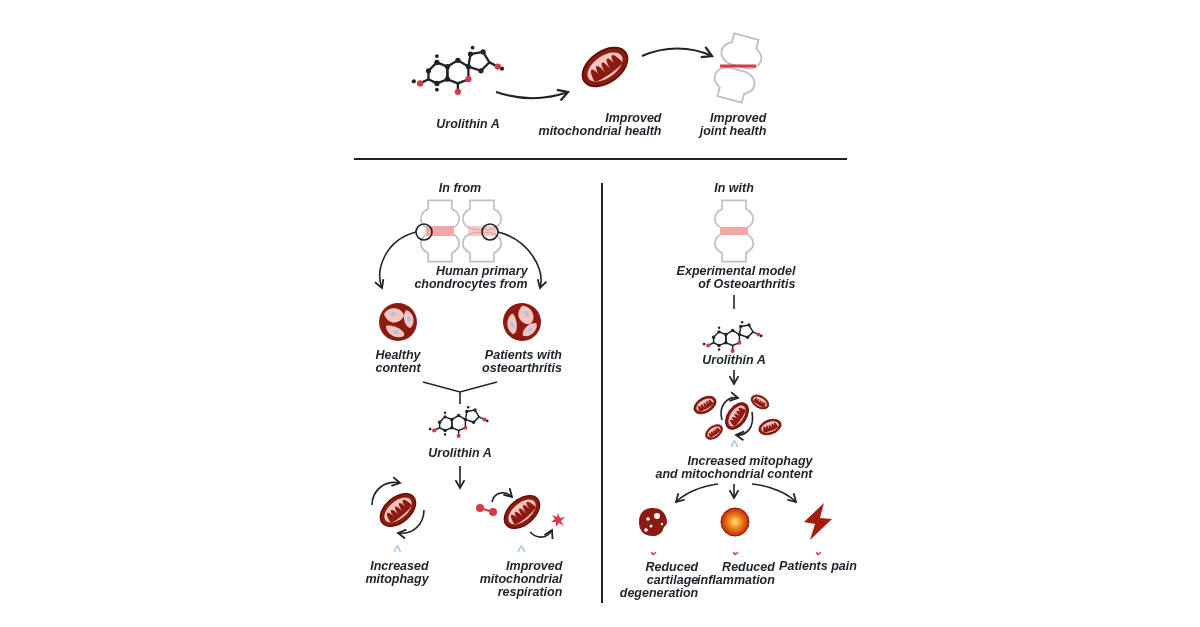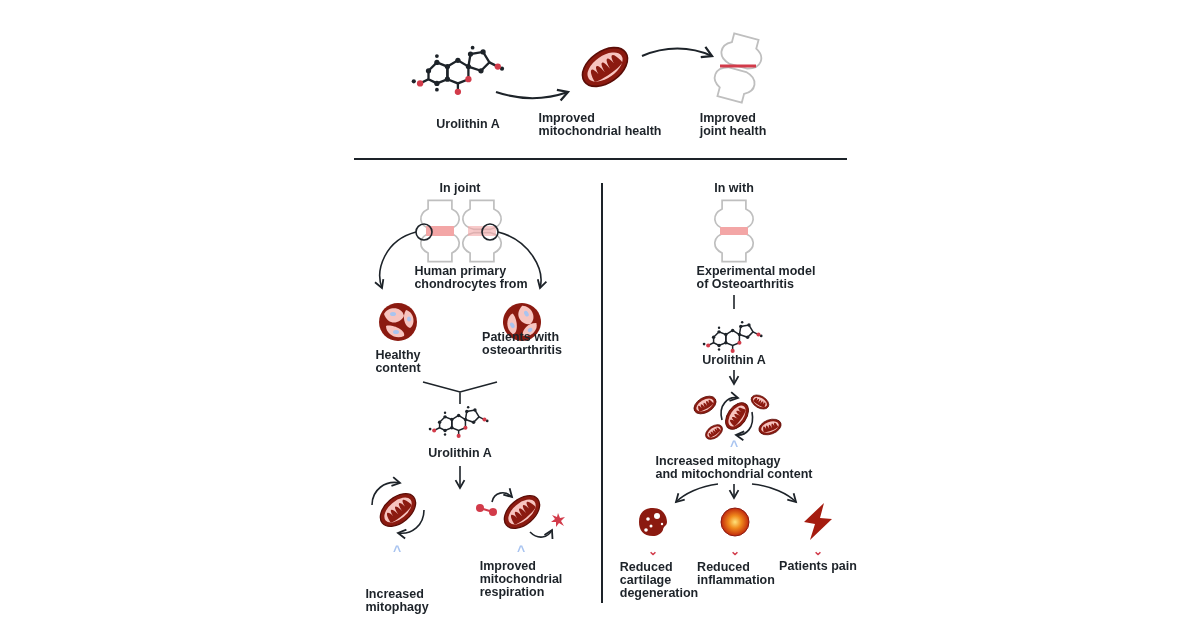--- a/index.html
+++ b/index.html
@@ -1,17 +1,17 @@
 <!DOCTYPE html>
 <html><head>
 <meta charset="utf-8">
 <style>
   html,body{margin:0;padding:0;background:#fff;}
   body{width:1200px;height:627px;position:relative;overflow:hidden;font-family:"Liberation Sans",sans-serif;color:#1d2329;}
-  .lbl{position:absolute;font-weight:700;font-size:12.5px;line-height:13px;text-align:left;white-space:pre-line;transform:translateX(-50%);color:#1d2329;}
+  .lbl{position:absolute;font-weight:700;font-size:12.5px;line-height:13px;text-align:right;white-space:pre-line;transform:translateX(-50%);color:#1d2329;font-style:italic;}
   .ico{position:absolute;}
   svg{overflow:visible;}
 </style>
 </head>
 <body>
 
 <svg width="0" height="0" style="position:absolute">
   <defs>
     <marker id="ah" viewBox="0 0 10 10" refX="8" refY="5" markerWidth="7" markerHeight="7" orient="auto-start-reverse">
       <path d="M1,1 L8,5 L1,9" fill="none" stroke="#1d2329" stroke-width="1.6"></path>
@@ -91,21 +91,21 @@
 </svg>
 <div class="lbl" style="left:468px;top:118px">Urolithin A</div>
 <div class="lbl" style="left:600px;top:112px">Improved
 mitochondrial health</div>
 <div class="lbl" style="left:733px;top:112px">Improved
 joint health</div>
 
 <div style="position:absolute;left:354px;top:158px;width:493px;height:2px;background:#1d2329"></div>
 <div style="position:absolute;left:601px;top:183px;width:2px;height:420px;background:#1d2329"></div>
 
-<div class="lbl" style="left:460px;top:182px">In joint</div>
+<div class="lbl" style="left:460px;top:182px">In from</div>
 <svg class="ico" style="left:440px;top:231px" width="1" height="1">
     <use href="#bone" transform="scale(0.85)"></use>
     <rect x="-14" y="-5" width="28" height="10" fill="#f3a6a6"></rect>
   </svg>
 <svg class="ico" style="left:482px;top:231px" width="1" height="1">
     <use href="#bone" transform="scale(0.85)"></use>
     <rect x="-14" y="-5" width="28" height="10" fill="#f3a6a6" opacity="0.6"></rect>
   </svg>
 <svg class="ico" style="left:0;top:0" width="1200" height="627">
   <circle cx="424" cy="232" r="8" fill="none" stroke="#1d2329" stroke-width="1.6"></circle>
@@ -122,21 +122,21 @@
 <div class="lbl" style="left:471px;top:265px">Human primary
 chondrocytes from</div>
 <svg class="ico" style="left:398px;top:322px" width="1" height="1">
     <use href="#cell"></use>
   </svg>
 <svg class="ico" style="left:522px;top:322px" width="1" height="1">
     <use href="#cell" transform="rotate(60)"></use>
   </svg>
 <div class="lbl" style="left:398px;top:349px">Healthy
 content</div>
-<div class="lbl" style="left:522px;top:331px">Patients with
+<div class="lbl" style="left:522px;top:349px">Patients with
 osteoarthritis</div>
 <svg class="ico" style="left:460px;top:425px" width="1" height="1">
     <use href="#mol" transform="scale(0.68)"></use>
   </svg>
 <div class="lbl" style="left:460px;top:447px">Urolithin A</div>
 <svg class="ico" style="left:398px;top:510px" width="1" height="1">
     <use href="#mito" transform="rotate(-40) scale(0.85)"></use>
   </svg>
 <svg class="ico" style="left:522px;top:512px" width="1" height="1">
     <use href="#mito" transform="rotate(-40) scale(0.85)"></use>
@@ -144,32 +144,32 @@
 <svg class="ico" style="left:0;top:0" width="1200" height="627">
   <line x1="480" y1="508" x2="493" y2="512" stroke="#d23b4a" stroke-width="2"></line>
   <circle cx="480" cy="508" r="4" fill="#d23b4a"></circle>
     <circle cx="493" cy="512" r="4" fill="#d23b4a"></circle>
 </svg>
 <svg class="ico" style="left:558px;top:520px" width="1" height="1">
   <polygon points="0,-7 2,-2 7,-3 3,1 6,6 1,3 -2,7 -2,2 -7,2 -3,-1 -6,-5 -1,-3" fill="#d23b4a"></polygon>
 </svg>
 <div class="lbl" style="left:397px;top:545px;color:#a9c4f0;font-size:14px">^</div>
 <div class="lbl" style="left:521px;top:545px;color:#a9c4f0;font-size:14px">^</div>
-<div class="lbl" style="left:397px;top:588px">Increased
+<div class="lbl" style="left:397px;top:560px">Increased
 mitophagy</div>
 <div class="lbl" style="left:521px;top:560px">Improved
 mitochondrial
 respiration</div>
 
 <div class="lbl" style="left:734px;top:182px">In with</div>
 <svg class="ico" style="left:734px;top:231px" width="1" height="1">
     <use href="#bone" transform="scale(0.85)"></use>
     <rect x="-14" y="-4" width="28" height="8" fill="#f3a6a6"></rect>
   </svg>
-<div class="lbl" style="left:756px;top:265px">Experimental model
+<div class="lbl" style="left:736px;top:265px">Experimental model
 of Osteoarthritis</div>
 <svg class="ico" style="left:0;top:0" width="1200" height="627">
   <line x1="734" y1="295" x2="734" y2="309" stroke="#1d2329" stroke-width="1.6"></line>
   <path d="M734,370 L734,384" fill="none" stroke="#1d2329" stroke-width="1.6" marker-end="url(#ah)"></path>
   <path d="M722,420 C718,405 728,396 738,398" fill="none" stroke="#1d2329" stroke-width="1.6" marker-end="url(#ah)"></path>
   <path d="M752,412 C755,428 746,436 736,435" fill="none" stroke="#1d2329" stroke-width="1.6" marker-end="url(#ah)"></path>
   <path d="M718,484 C700,486 684,494 676,502" fill="none" stroke="#1d2329" stroke-width="1.6" marker-end="url(#ah)"></path>
   <path d="M734,484 L734,498" fill="none" stroke="#1d2329" stroke-width="1.6" marker-end="url(#ah)"></path>
   <path d="M752,484 C772,486 788,494 796,502" fill="none" stroke="#1d2329" stroke-width="1.6" marker-end="url(#ah)"></path>
 </svg>

